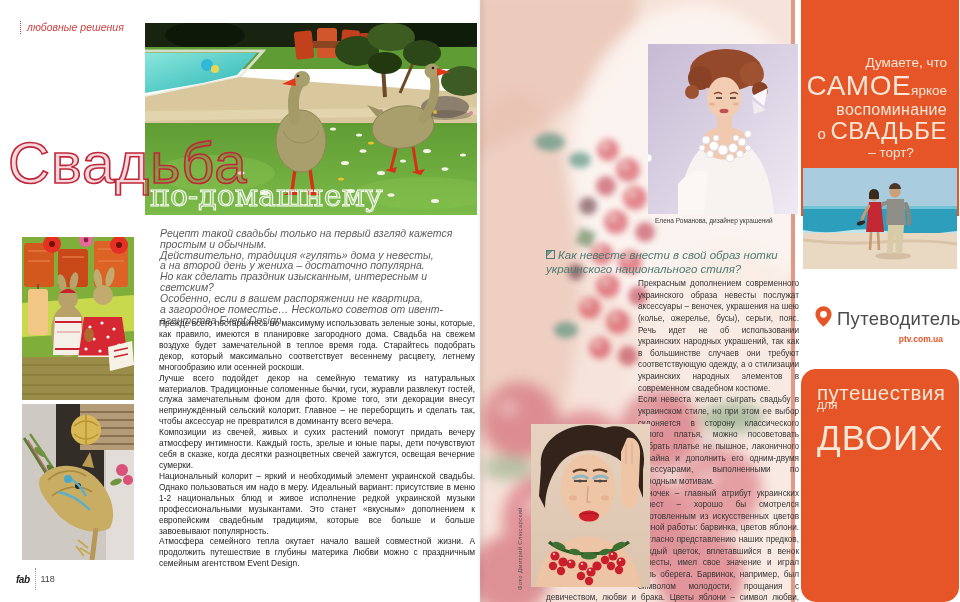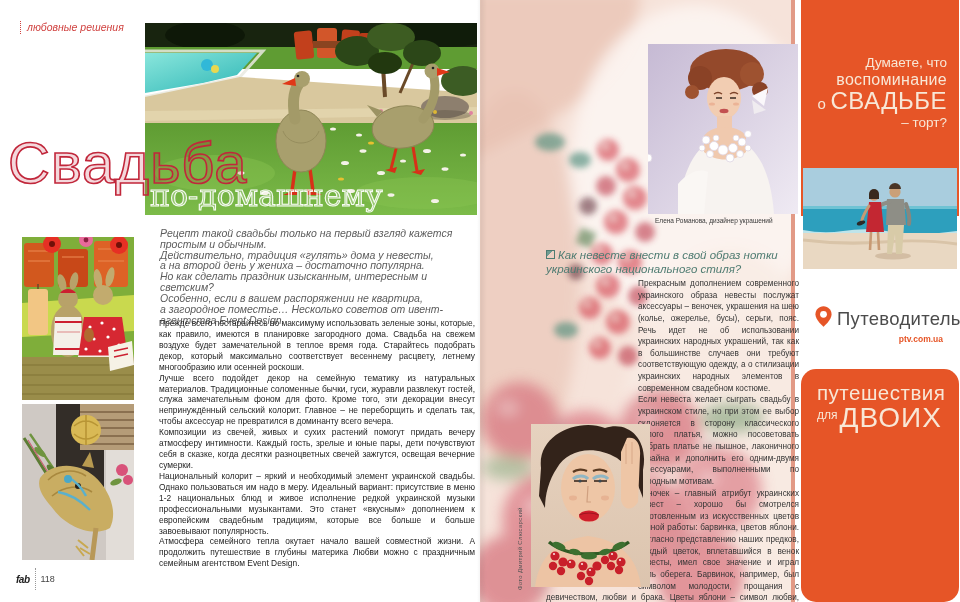--- a/index.html
+++ b/index.html
@@ -48,32 +48,32 @@
   
   .sidebar{left:801px;top:0;width:158px;height:602px;background:#ffffff;}
   .ad-think{position:absolute;left:0;top:0;width:158px;height:216px;background:#e65527;
             color:#f8e7d6;text-align:right;box-sizing:border-box;padding:56px 12px 0 0;line-height:1.08;}
   .ad-think .t1{font-size:13.5px;}
   .ad-think .t2 .big{font-size:28px;letter-spacing:0.5px;}
   .ad-think .t2 .small{font-size:13.5px;}
   .ad-think .t3{font-size:16px;letter-spacing:0.3px;}
   .ad-think .t4 .small4{font-size:15px;}
   .ad-think .t4 .big4{font-size:24px;letter-spacing:0.5px;}
-  .ad-think .t5{font-size:13.5px;text-align:right;padding-left:34px;margin-top:2px;}
+  .ad-think .t5{font-size:13.5px;text-align:center;padding-left:34px;margin-top:2px;}
   .ad-photo{position:absolute;left:2px;top:168px;width:154px;height:101px;overflow:hidden;}
   .ad-guide{position:absolute;left:0;top:269px;width:158px;height:80px;background:#ffffff;
             box-sizing:border-box;padding-top:36px;padding-left:14px;}
   .guide-row{display:flex;align-items:center;gap:5px;}
   .guide-label{font-size:18.5px;color:#4b4b4b;letter-spacing:0.3px;}
   .guide-url{font-size:8.5px;font-weight:bold;color:#e65527;text-align:right;margin-right:16px;margin-top:2px;}
   .ad-travel{position:absolute;left:0;top:369px;width:158px;height:233px;background:#e65527;
              color:#f8e7d6;box-sizing:border-box;padding:14px 0 0 16px;line-height:1.02;border-radius:15px;}
   .ad-travel .tr1{font-size:20.5px;letter-spacing:0.5px;}
   .ad-travel .tr2 .small{font-size:12px;display:inline-block;transform:translateY(-8px);margin-right:2px;}
-  .ad-travel .tr2 .big{font-size:28px;letter-spacing:1px;}
+  .ad-travel .tr2 .big{font-size:35px;letter-spacing:1px;}
 </style>
 </head>
 <body>
 
 <div class="spread">
 
   <div class="abs section-label">любовные решения</div>
 
   <div class="abs photo-main">
     <svg width="332" height="192" viewBox="0 0 332 192" xmlns="http://www.w3.org/2000/svg">
@@ -479,20 +479,21 @@
       </g>
     </svg>
   </div>
   <div class="abs photo-credit">Фото Дмитрий Слюсарский</div>
 
   <div class="abs fold"></div>
 
   <div class="abs sidebar">
     <div class="ad-think">
       <div class="t1">Думаете, что</div>
+      <div class="t2"><span class="big">САМОЕ</span><span class="small">яркое</span></div>
       <div class="t3">воспоминание</div>
       <div class="t4"><span class="small4">о</span> <span class="big4">СВАДЬБЕ</span></div>
       <div class="t5">– торт?</div>
     </div>
 
     <div class="ad-photo">
       <svg width="154" height="101" viewBox="0 0 154 101" xmlns="http://www.w3.org/2000/svg">
         <rect width="154" height="40" fill="#a9cdde"></rect>
         <rect y="38" width="154" height="27" fill="#2d9fbd"></rect>
         <rect y="38" width="154" height="3" fill="#6fc3d4"></rect>

